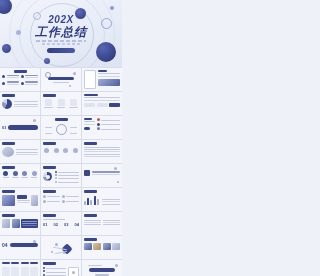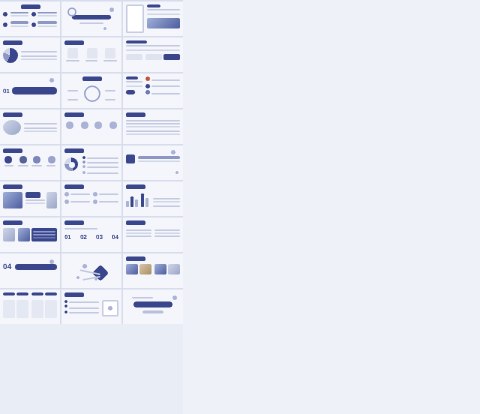--- a/index.html
+++ b/index.html
@@ -99,20 +99,42 @@
   .num{font-size:4px;font-weight:bold;color:#39468c;line-height:4px;}
   .bars-wrap{display:flex;align-items:flex-end;gap:1.2px;height:10px;}
   .vbar{width:2px;background:#3a478d;border-radius:.5px;}
   .vbar.l{background:#aab2d6;}
 </style>
 </head>
 <body>
 
 <div id="root">
 
+  <div class="hero">
+    <div class="ring r3"></div>
+    <div class="ring r2"></div>
+    <div class="ring r1"></div>
+    <div class="dot d1"></div>
+    <div class="dot d2"></div>
+    <div class="dot d3"></div>
+    <div class="dot d4"></div>
+    <div class="dot d5"></div>
+    <div class="dot d6"></div>
+    <div class="dot d7"></div>
+    <div class="dot dring"></div>
+    <div class="dot dring2"></div>
+
+    <div class="hero-center">
+      <div class="year">202X</div>
+      <div class="cn-title">工作总结</div>
+      <div class="hero-sub"></div>
+      <div class="hero-sub2"></div>
+      <div class="hero-btn"></div>
+    </div>
+  </div>
 
   <div class="grid">
 
     <div class="slide">
       <div class="hdr c"></div>
       <div class="row" style="margin-top:2px">
         <div class="col">
             <div class="row" style="align-items:center">
               <div class="circ d" style="width:3px;height:3px"></div>
               <div class="col">

